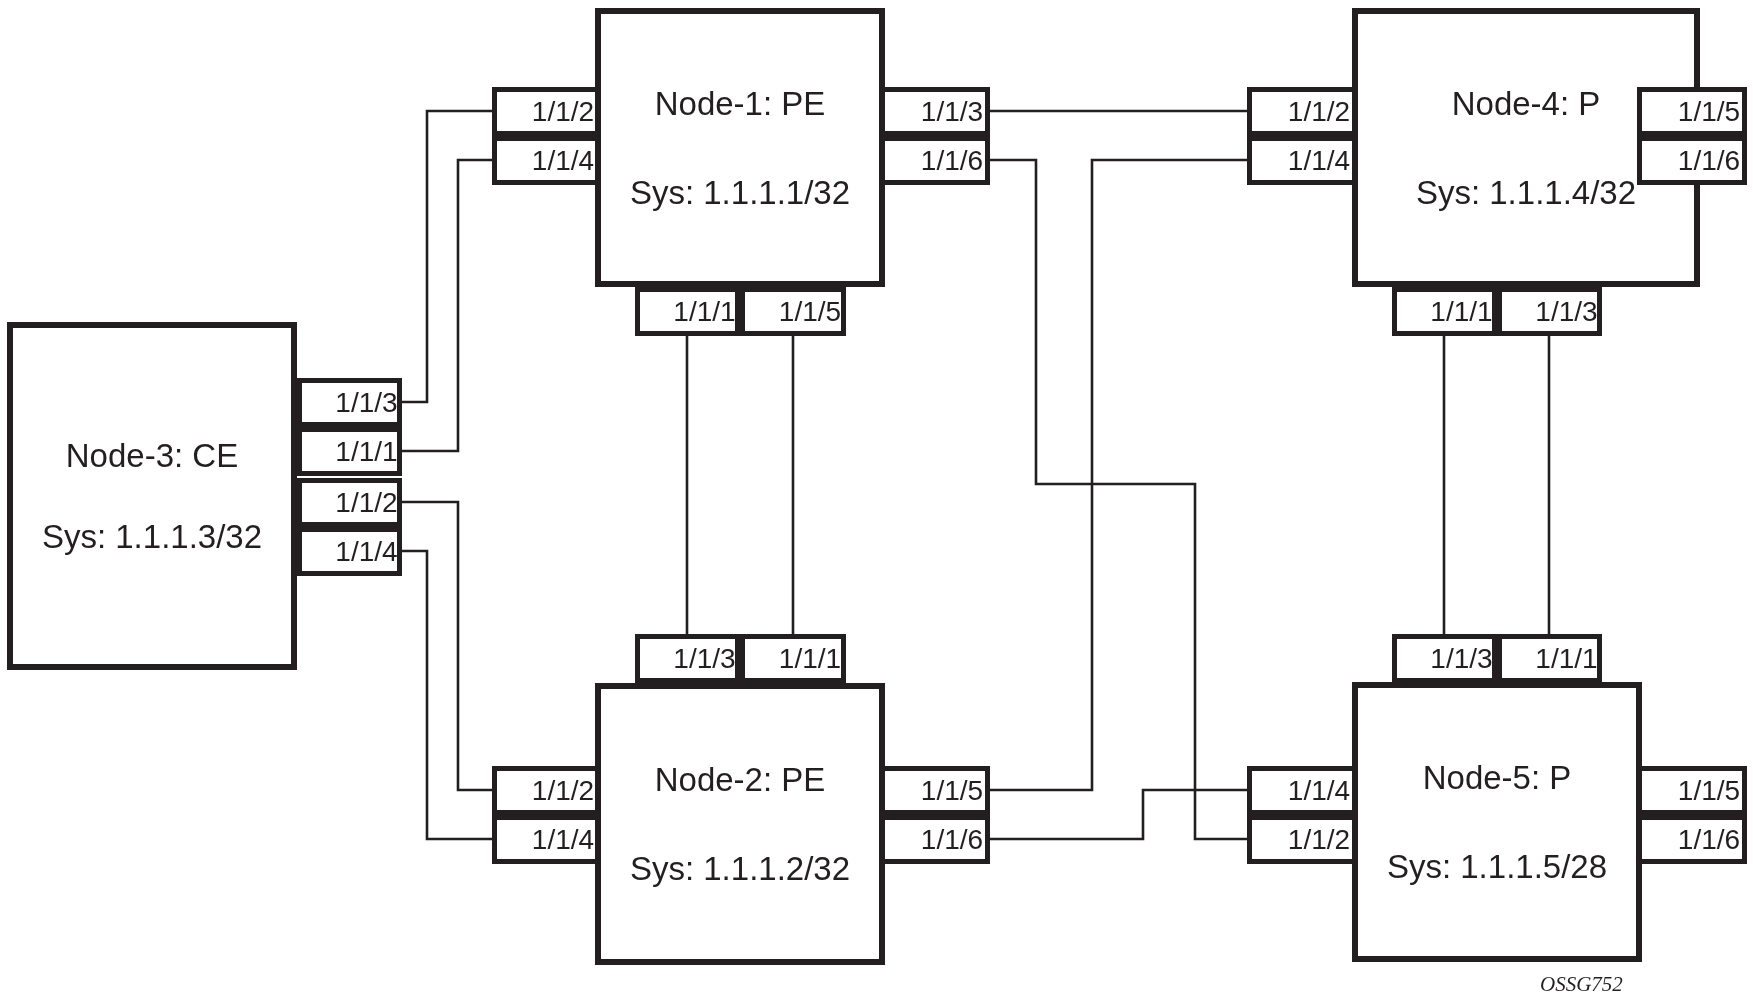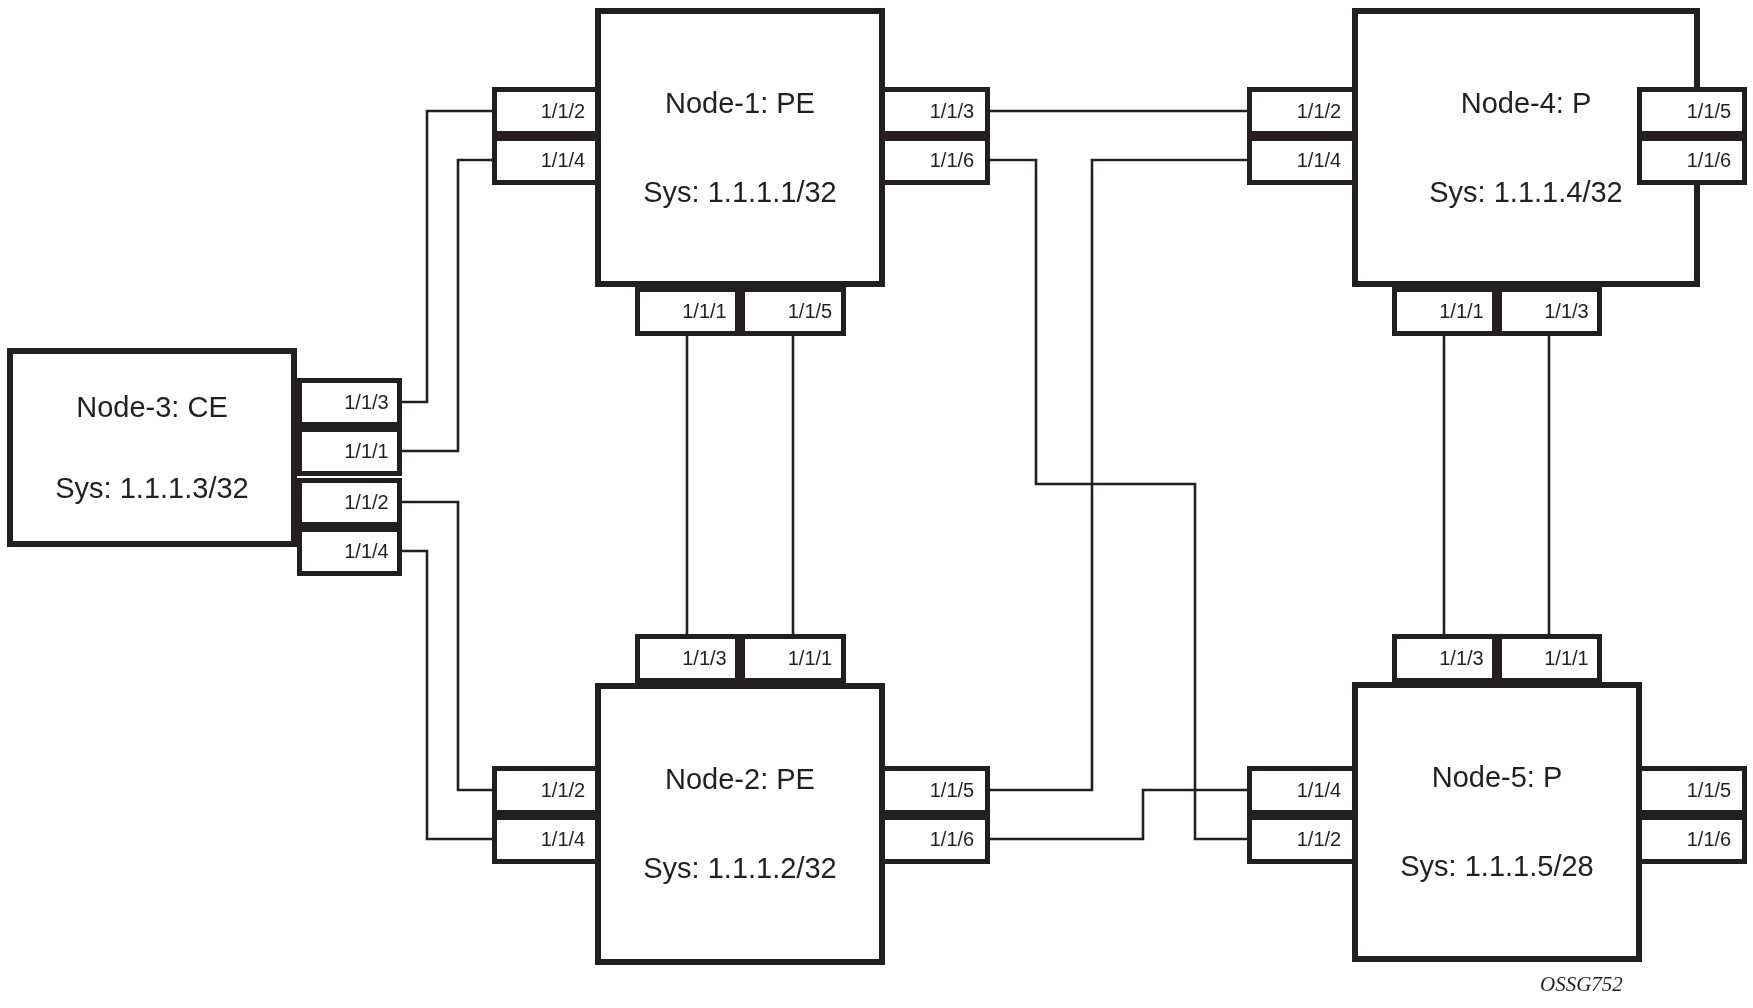--- a/index.html
+++ b/index.html
@@ -28,33 +28,33 @@
     background: #ffffff;
     display: flex;
     flex-direction: column;
     align-items: center;
     justify-content: center;
     gap: 56px;
     z-index: 2;
   }
   .node .node-title,
   .node .node-sys {
-    font-size: 29px;
+    font-size: 33px;
     line-height: 33px;
     white-space: nowrap;
   }
   .port {
     position: absolute;
     box-sizing: border-box;
     border: 5px solid #231f20;
     background: #ffffff;
     display: flex;
     align-items: center;
     justify-content: center;
-    font-size: 20px;
+    font-size: 28px;
     white-space: nowrap;
     z-index: 3;
     padding-left: 34px;
   }
   .watermark {
     position: absolute;
     left: 1540px;
     top: 972px;
     width: 207px;
     font-family: "Liberation Serif", serif;
@@ -76,21 +76,21 @@
       <polyline points="990,111 1247,111" fill="none" stroke="#231f20" stroke-width="2.6"></polyline>
       <polyline points="990,160 1036,160 1036,484 1195,484 1195,839 1247,839" fill="none" stroke="#231f20" stroke-width="2.6"></polyline>
       <polyline points="687,336 687,634" fill="none" stroke="#231f20" stroke-width="2.6"></polyline>
       <polyline points="793,336 793,634" fill="none" stroke="#231f20" stroke-width="2.6"></polyline>
       <polyline points="990,790 1092,790 1092,160 1247,160" fill="none" stroke="#231f20" stroke-width="2.6"></polyline>
       <polyline points="990,839 1143,839 1143,790 1247,790" fill="none" stroke="#231f20" stroke-width="2.6"></polyline>
       <polyline points="1444,336 1444,634" fill="none" stroke="#231f20" stroke-width="2.6"></polyline>
       <polyline points="1549,336 1549,634" fill="none" stroke="#231f20" stroke-width="2.6"></polyline>
     </svg>
 
-  <div class="node" style="left:7px; top:348px; width:290px; height:199px;gap:48px;">
+  <div class="node" style="left:7px; top:322px; width:290px; height:348px;gap:48px;">
     <div class="node-title">Node-3: CE</div>
     <div class="node-sys">Sys: 1.1.1.3/32</div>
   </div>
   <div class="port" style="left:297px; top:378px; width:105px; height:49px;">1/1/3</div>
   <div class="port" style="left:297px; top:427px; width:105px; height:49px;">1/1/1</div>
   <div class="port" style="left:297px; top:478px; width:105px; height:49px;">1/1/2</div>
   <div class="port" style="left:297px; top:527px; width:105px; height:49px;">1/1/4</div>
 
   <div class="node" style="left:595px; top:8px; width:290px; height:279px;">
     <div class="node-title">Node-1: PE</div>

